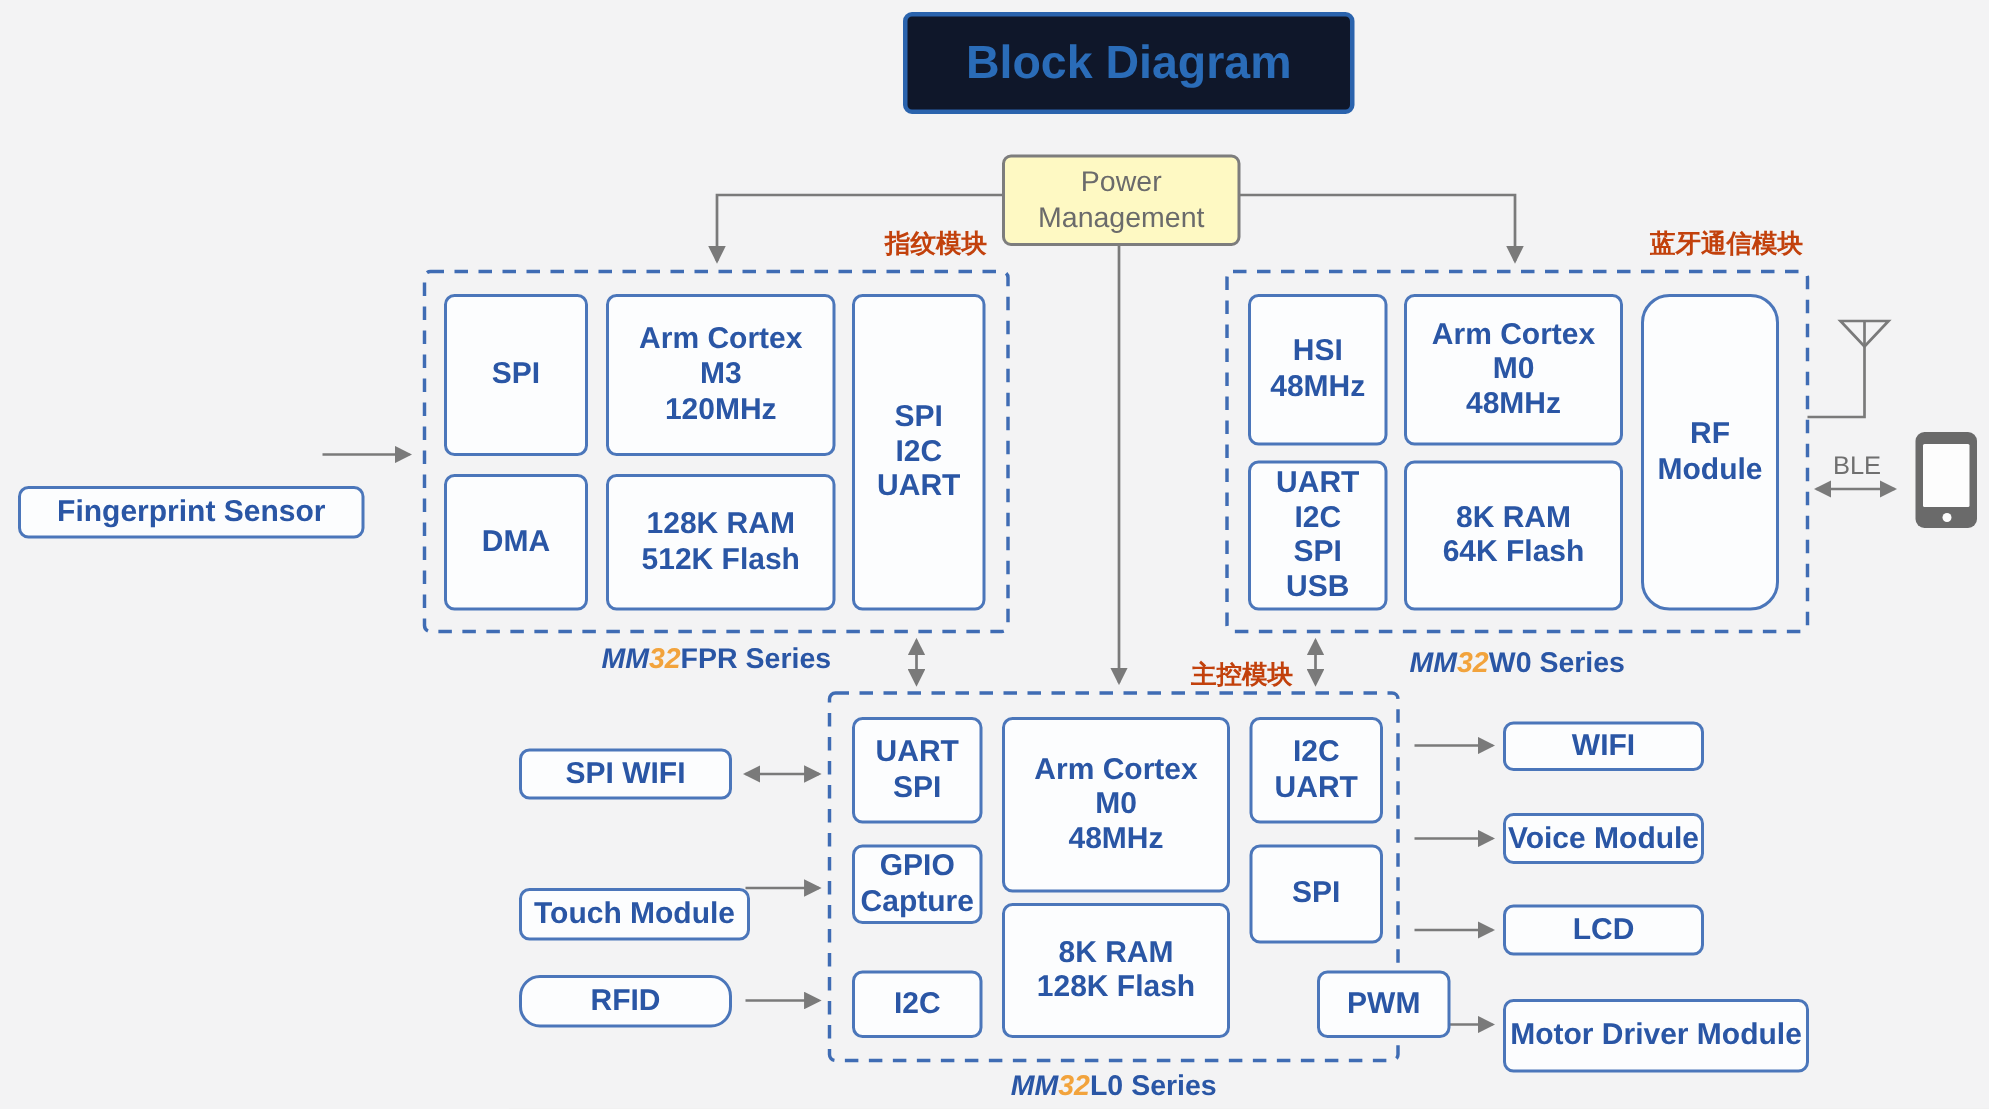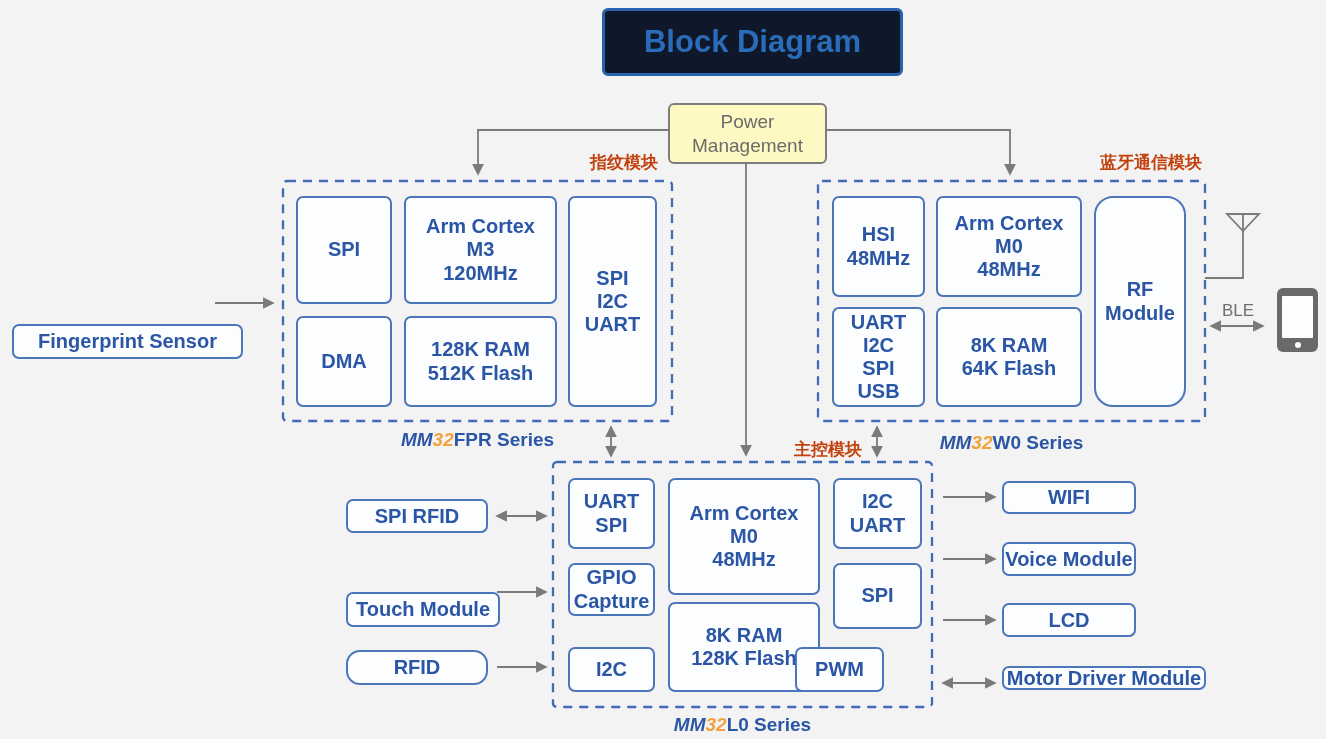--- a/index.html
+++ b/index.html
@@ -135,33 +135,33 @@
 Capture</div>
   <div class="blk" style="left:568px;top:647px;width:87px;height:45px;">I2C</div>
   <div class="blk" style="left:668px;top:478px;width:152px;height:117px;">Arm Cortex
 M0
 48MHz</div>
   <div class="blk" style="left:668px;top:602px;width:152px;height:90px;">8K RAM
 128K Flash</div>
   <div class="blk" style="left:833px;top:478px;width:89px;height:71px;">I2C
 UART</div>
   <div class="blk" style="left:833px;top:563px;width:89px;height:66px;">SPI</div>
-  <div class="blk" style="left:795px;top:647px;width:89px;height:45px;">PWM</div>
+  <div class="blk" style="left:878px;top:647px;width:89px;height:45px;">PWM</div>
   <div class="series" style="left:553px;top:714px;width:379px;">
     <span class="it">MM</span><span class="orange">32</span><span>L0 Series</span>
   </div>
 
   <div class="pbox" style="left:12px;top:285px;width:231px;height:35px;margin-top:39px;">Fingerprint Sensor</div>
-  <div class="pbox" style="left:346px;top:499px;width:142px;height:34px;">SPI RFID</div>
+  <div class="pbox" style="left:346px;top:499px;width:142px;height:34px;">SPI WIFI</div>
   <div class="pbox" style="left:346px;top:592px;width:154px;height:35px;">Touch Module</div>
   <div class="pbox" style="left:346px;top:650px;width:142px;height:35px;border-radius:14px;">RFID</div>
   <div class="pbox" style="left:1002px;top:542px;width:134px;height:34px;">Voice Module</div>
   <div class="pbox" style="left:1002px;top:481px;width:134px;height:33px;">WIFI</div>
   <div class="pbox" style="left:1002px;top:603px;width:134px;height:34px;">LCD</div>
-  <div class="pbox" style="left:1002px;top:666px;width:204px;height:24px;">Motor Driver Module</div>
+  <div class="pbox" style="left:1002px;top:666px;width:204px;height:49px;">Motor Driver Module</div>
 
   <div class="ble-label">BLE</div>
   <div class="phone">
     <div class="screen"></div>
     <div class="home-dot"></div>
   </div>
 
 </div>
 
 </body></html>

